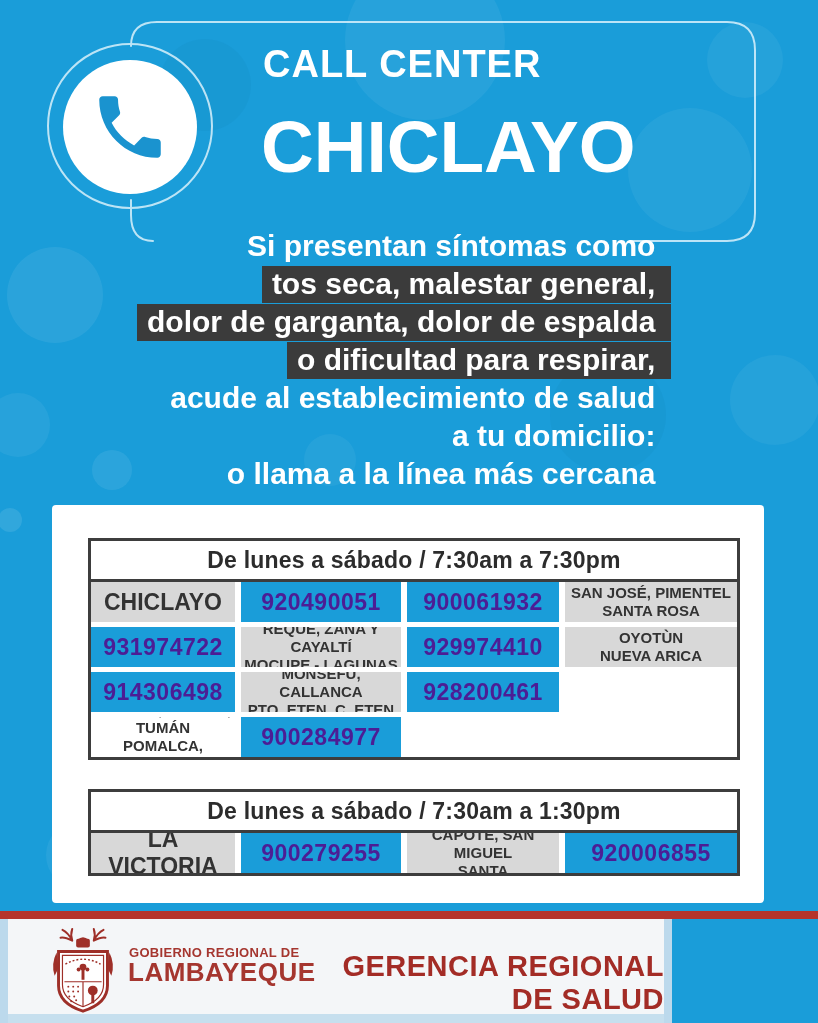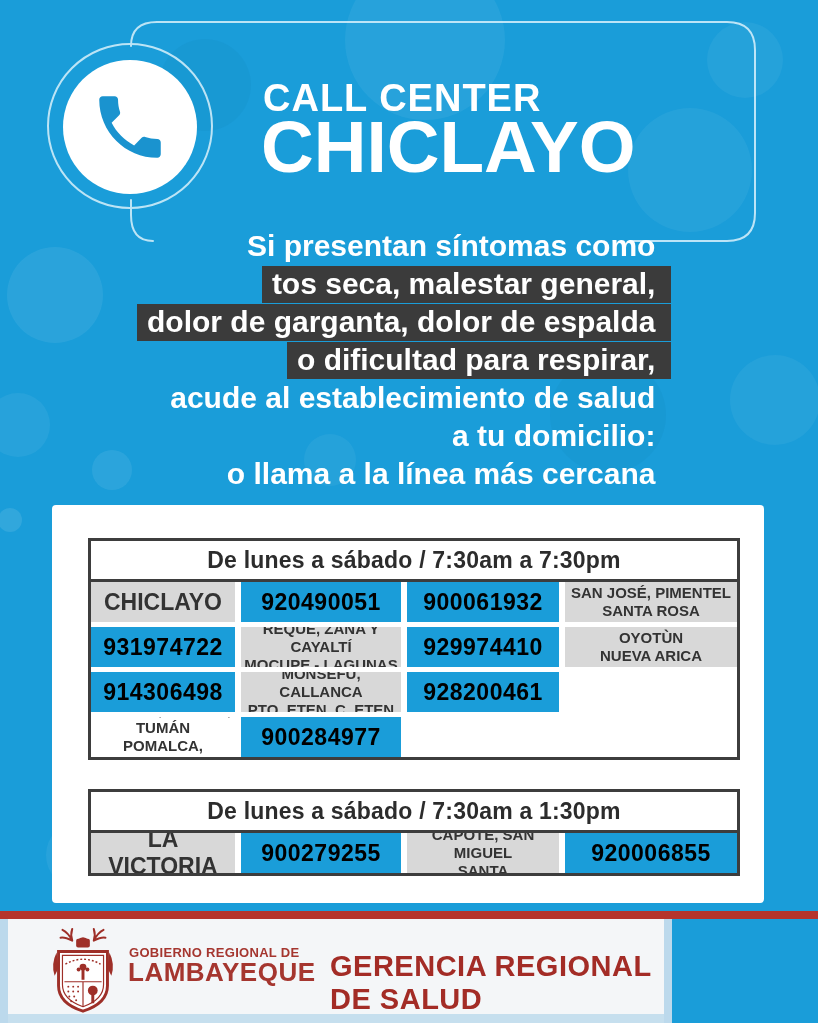--- a/index.html
+++ b/index.html
@@ -11,21 +11,21 @@
   
   .blob{position:absolute;border-radius:50%;z-index:0;}
   
   .outline-svg{position:absolute;left:0;top:0;z-index:1;}
   .phone-circle{
     position:absolute;left:63px;top:60px;width:134px;height:134px;border-radius:50%;
     background:#fff;z-index:2;
   }
   .phone-svg{position:absolute;left:89px;top:86px;width:82px;height:82px;z-index:3;}
   .title-line1{
-    position:absolute;left:263px;top:79px;z-index:2;color:#fff;
+    position:absolute;left:263px;top:45px;z-index:2;color:#fff;
     font-size:38px;font-weight:800;line-height:1;letter-spacing:1px;
   }
   .title-line2{
     position:absolute;left:261px;top:110px;z-index:2;color:#fff;
     font-size:73px;font-weight:800;line-height:1;letter-spacing:0;
   }
   
   .intro{position:absolute;left:137px;top:227px;z-index:2;}
   .intro .line{display:flex;align-items:center;height:38px;white-space:nowrap;justify-content:flex-end;}
   .intro .txt{
@@ -49,35 +49,35 @@
   .tbl-body{
     display:grid;grid-template-columns:144px 160px 152px 172px;
     grid-auto-rows:40px;column-gap:6px;row-gap:5px;background:#fff;
   }
   .cell{
     display:flex;flex-direction:column;align-items:center;justify-content:center;
     text-align:center;overflow:hidden;
   }
   .cell.loc{background:var(--cell-gray,#d8d8d8);color:#333;}
   .cell.plain{background:#fff;color:#333;}
-  .cell.num{background:var(--bg-blue,#1a9dd9);color:#000000;font-size:26px;font-weight:bold;letter-spacing:.5px;text-align:right;}
+  .cell.num{background:var(--bg-blue,#1a9dd9);color:#4c1d95;font-size:26px;font-weight:bold;letter-spacing:.5px;text-align:right;}
   .cell.empty{background:#fff;}
   .cell.big{font-size:23px;font-weight:bold;}
   .cell.small{font-size:15px;font-weight:bold;line-height:1.2;}
   
   .red-bar{position:absolute;left:0;top:911px;width:818px;height:8px;background:var(--bar-red,#b5342c);z-index:3;}
   .footer{
     position:absolute;left:0;top:919px;width:672px;height:104px;background:#f4f6f8;z-index:2;
     border-left:8px solid #bcd9ec;border-right:8px solid #bcd9ec;box-sizing:border-box;
   }
   .footer-bottom-strip{position:absolute;left:0;bottom:0;width:100%;height:9px;background:#c6dfee;}
   .coat{position:absolute;left:40px;top:6px;width:70px;height:90px;}
   .org-line1{position:absolute;left:121px;top:26px;font-size:13px;font-weight:bold;color:var(--maroon,#a5362f);letter-spacing:.3px;}
   .org-name{position:absolute;left:120px;top:38px;font-size:26px;font-weight:800;color:var(--maroon,#a5362f);letter-spacing:.5px;}
-  .department{position:absolute;left:322px;top:31px;font-size:29px;font-weight:800;color:#a32c26;letter-spacing:.5px;}
+  .department{position:absolute;left:322px;top:31px;font-size:29px;font-weight:800;color:#a32c26;letter-spacing:.5px;text-align:right;}
 </style>
 </head>
 <body>
 
 <div class="poster" style="--bg-blue: #1a9dd9; --hl-dark: #3b3b3b; --cell-gray: #d8d8d8; --bar-red: #b5342c; --maroon: #a5362f;">
 
   <div id="blobs">
       <div class="blob" style="left: 345px; top: -40px; width: 160px; height: 160px; background: rgba(255, 255, 255, 0.06);"></div>
       <div class="blob" style="left: 628px; top: 108px; width: 124px; height: 124px; background: rgba(255, 255, 255, 0.05);"></div>
       <div class="blob" style="left: 159px; top: 39px; width: 92px; height: 92px; background: rgba(0, 70, 110, 0.05);"></div>

